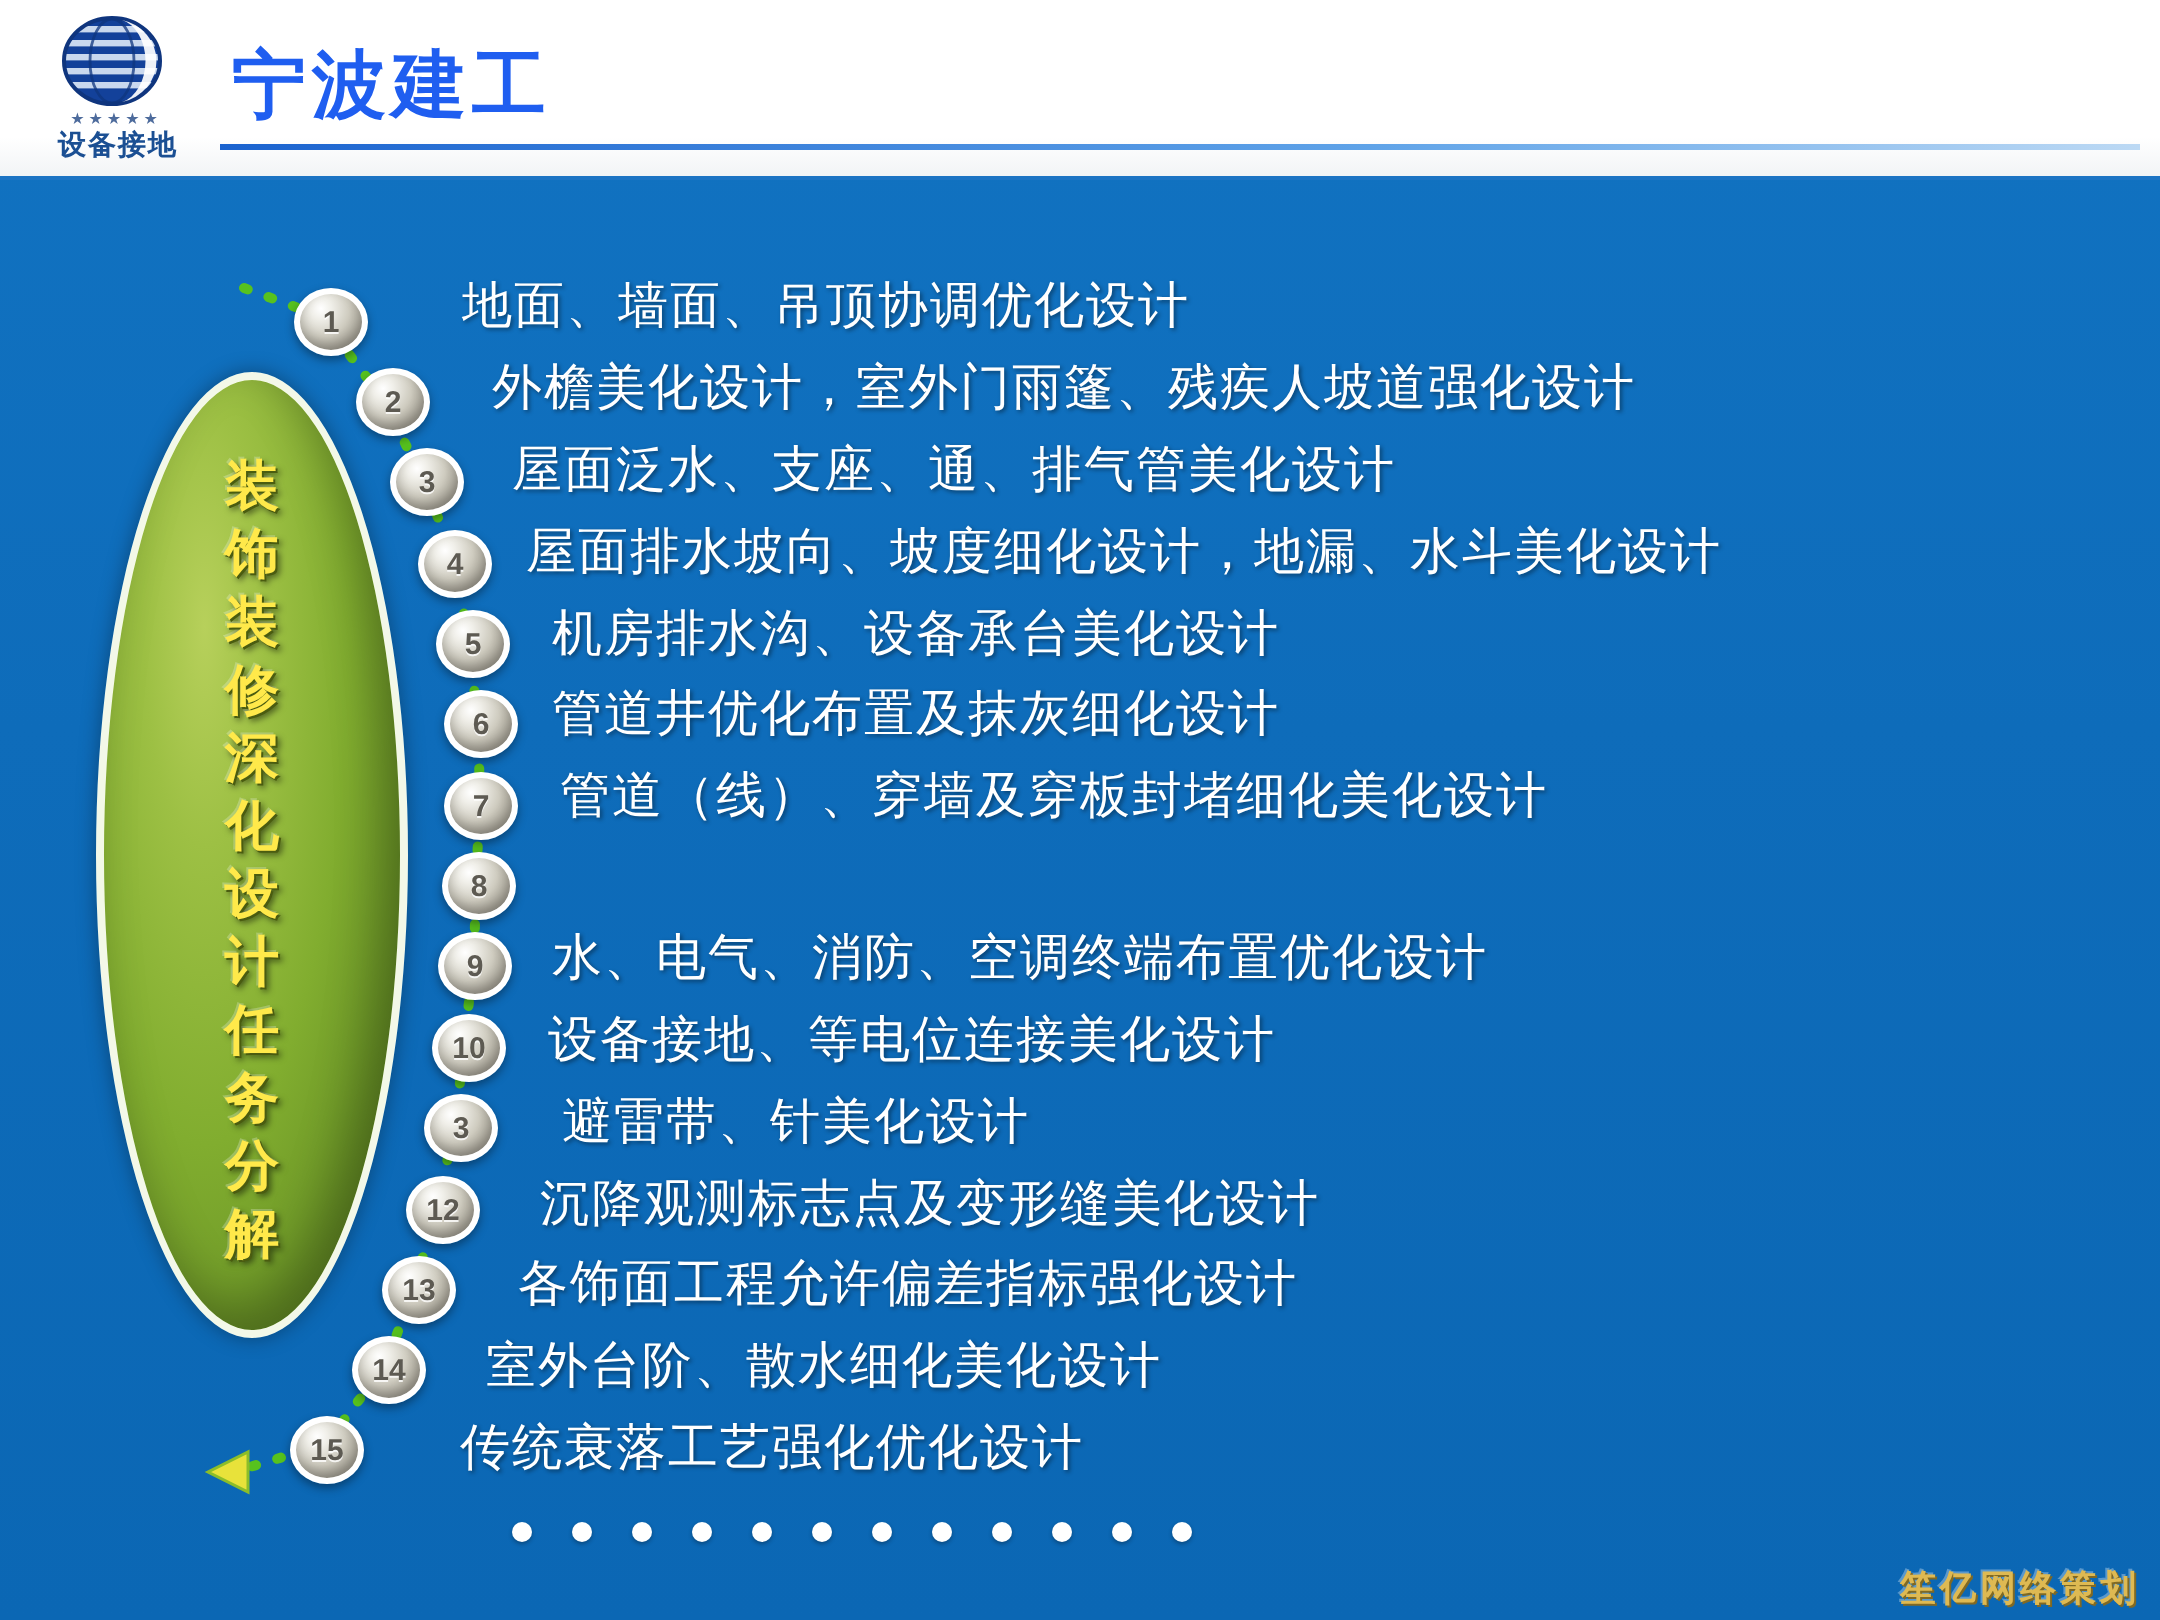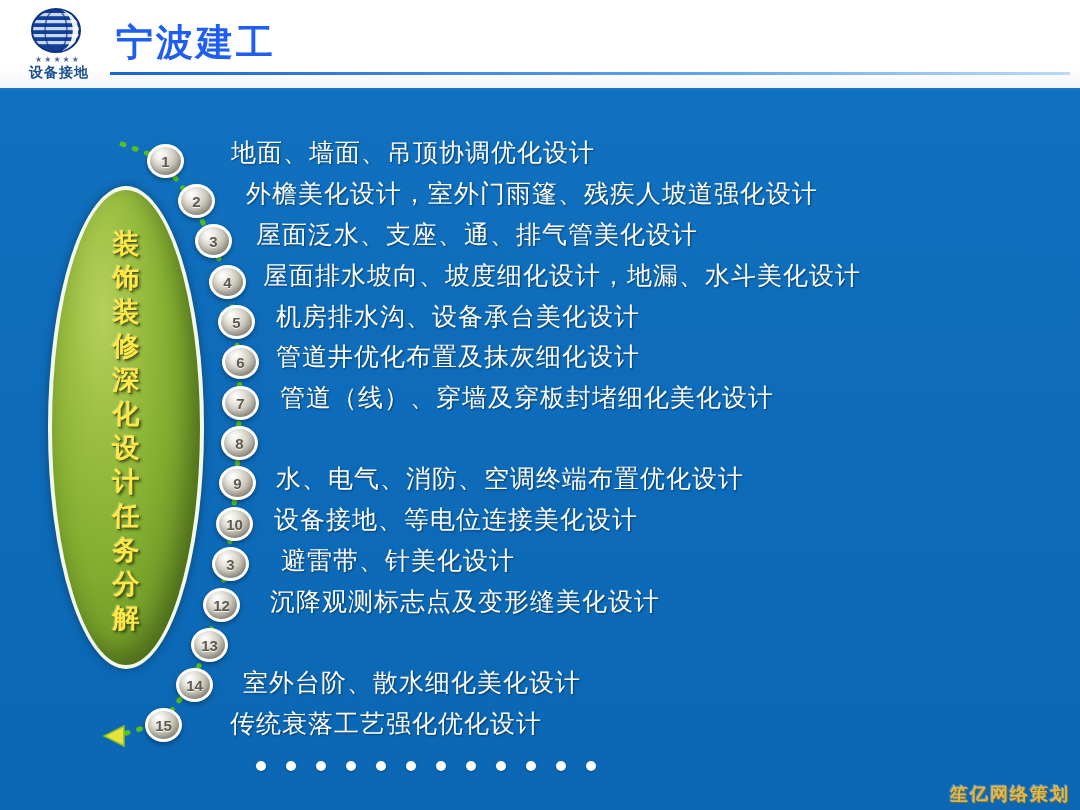--- a/index.html
+++ b/index.html
@@ -150,20 +150,21 @@
   <div class="item-text" style="left:231px;top:139px;">地面、墙面、吊顶协调优化设计</div>
   <div class="item-text" style="left:256px;top:221px;">屋面泛水、支座、通、排气管美化设计</div>
   <div class="item-text" style="left:263px;top:262px;">屋面排水坡向、坡度细化设计，地漏、水斗美化设计</div>
   <div class="item-text" style="left:276px;top:303px;">机房排水沟、设备承台美化设计</div>
   <div class="item-text" style="left:276px;top:343px;">管道井优化布置及抹灰细化设计</div>
   <div class="item-text" style="left:280px;top:384px;">管道（线）、穿墙及穿板封堵细化美化设计</div>
   <div class="item-text" style="left:276px;top:465px;">水、电气、消防、空调终端布置优化设计</div>
   <div class="item-text" style="left:274px;top:506px;">设备接地、等电位连接美化设计</div>
   <div class="item-text" style="left:281px;top:547px;">避雷带、针美化设计</div>
   <div class="item-text" style="left:270px;top:588px;">沉降观测标志点及变形缝美化设计</div>
+  <div class="item-text" style="left:259px;top:628px;">各饰面工程允许偏差指标强化设计</div>
   <div class="item-text" style="left:243px;top:669px;">室外台阶、散水细化美化设计</div>
   <div class="item-text" style="left:230px;top:710px;">传统衰落工艺强化优化设计</div>
 
   <div class="dots-row">
     <span class="dot"></span>
     <span class="dot"></span>
     <span class="dot"></span>
     <span class="dot"></span>
     <span class="dot"></span>
     <span class="dot"></span>

